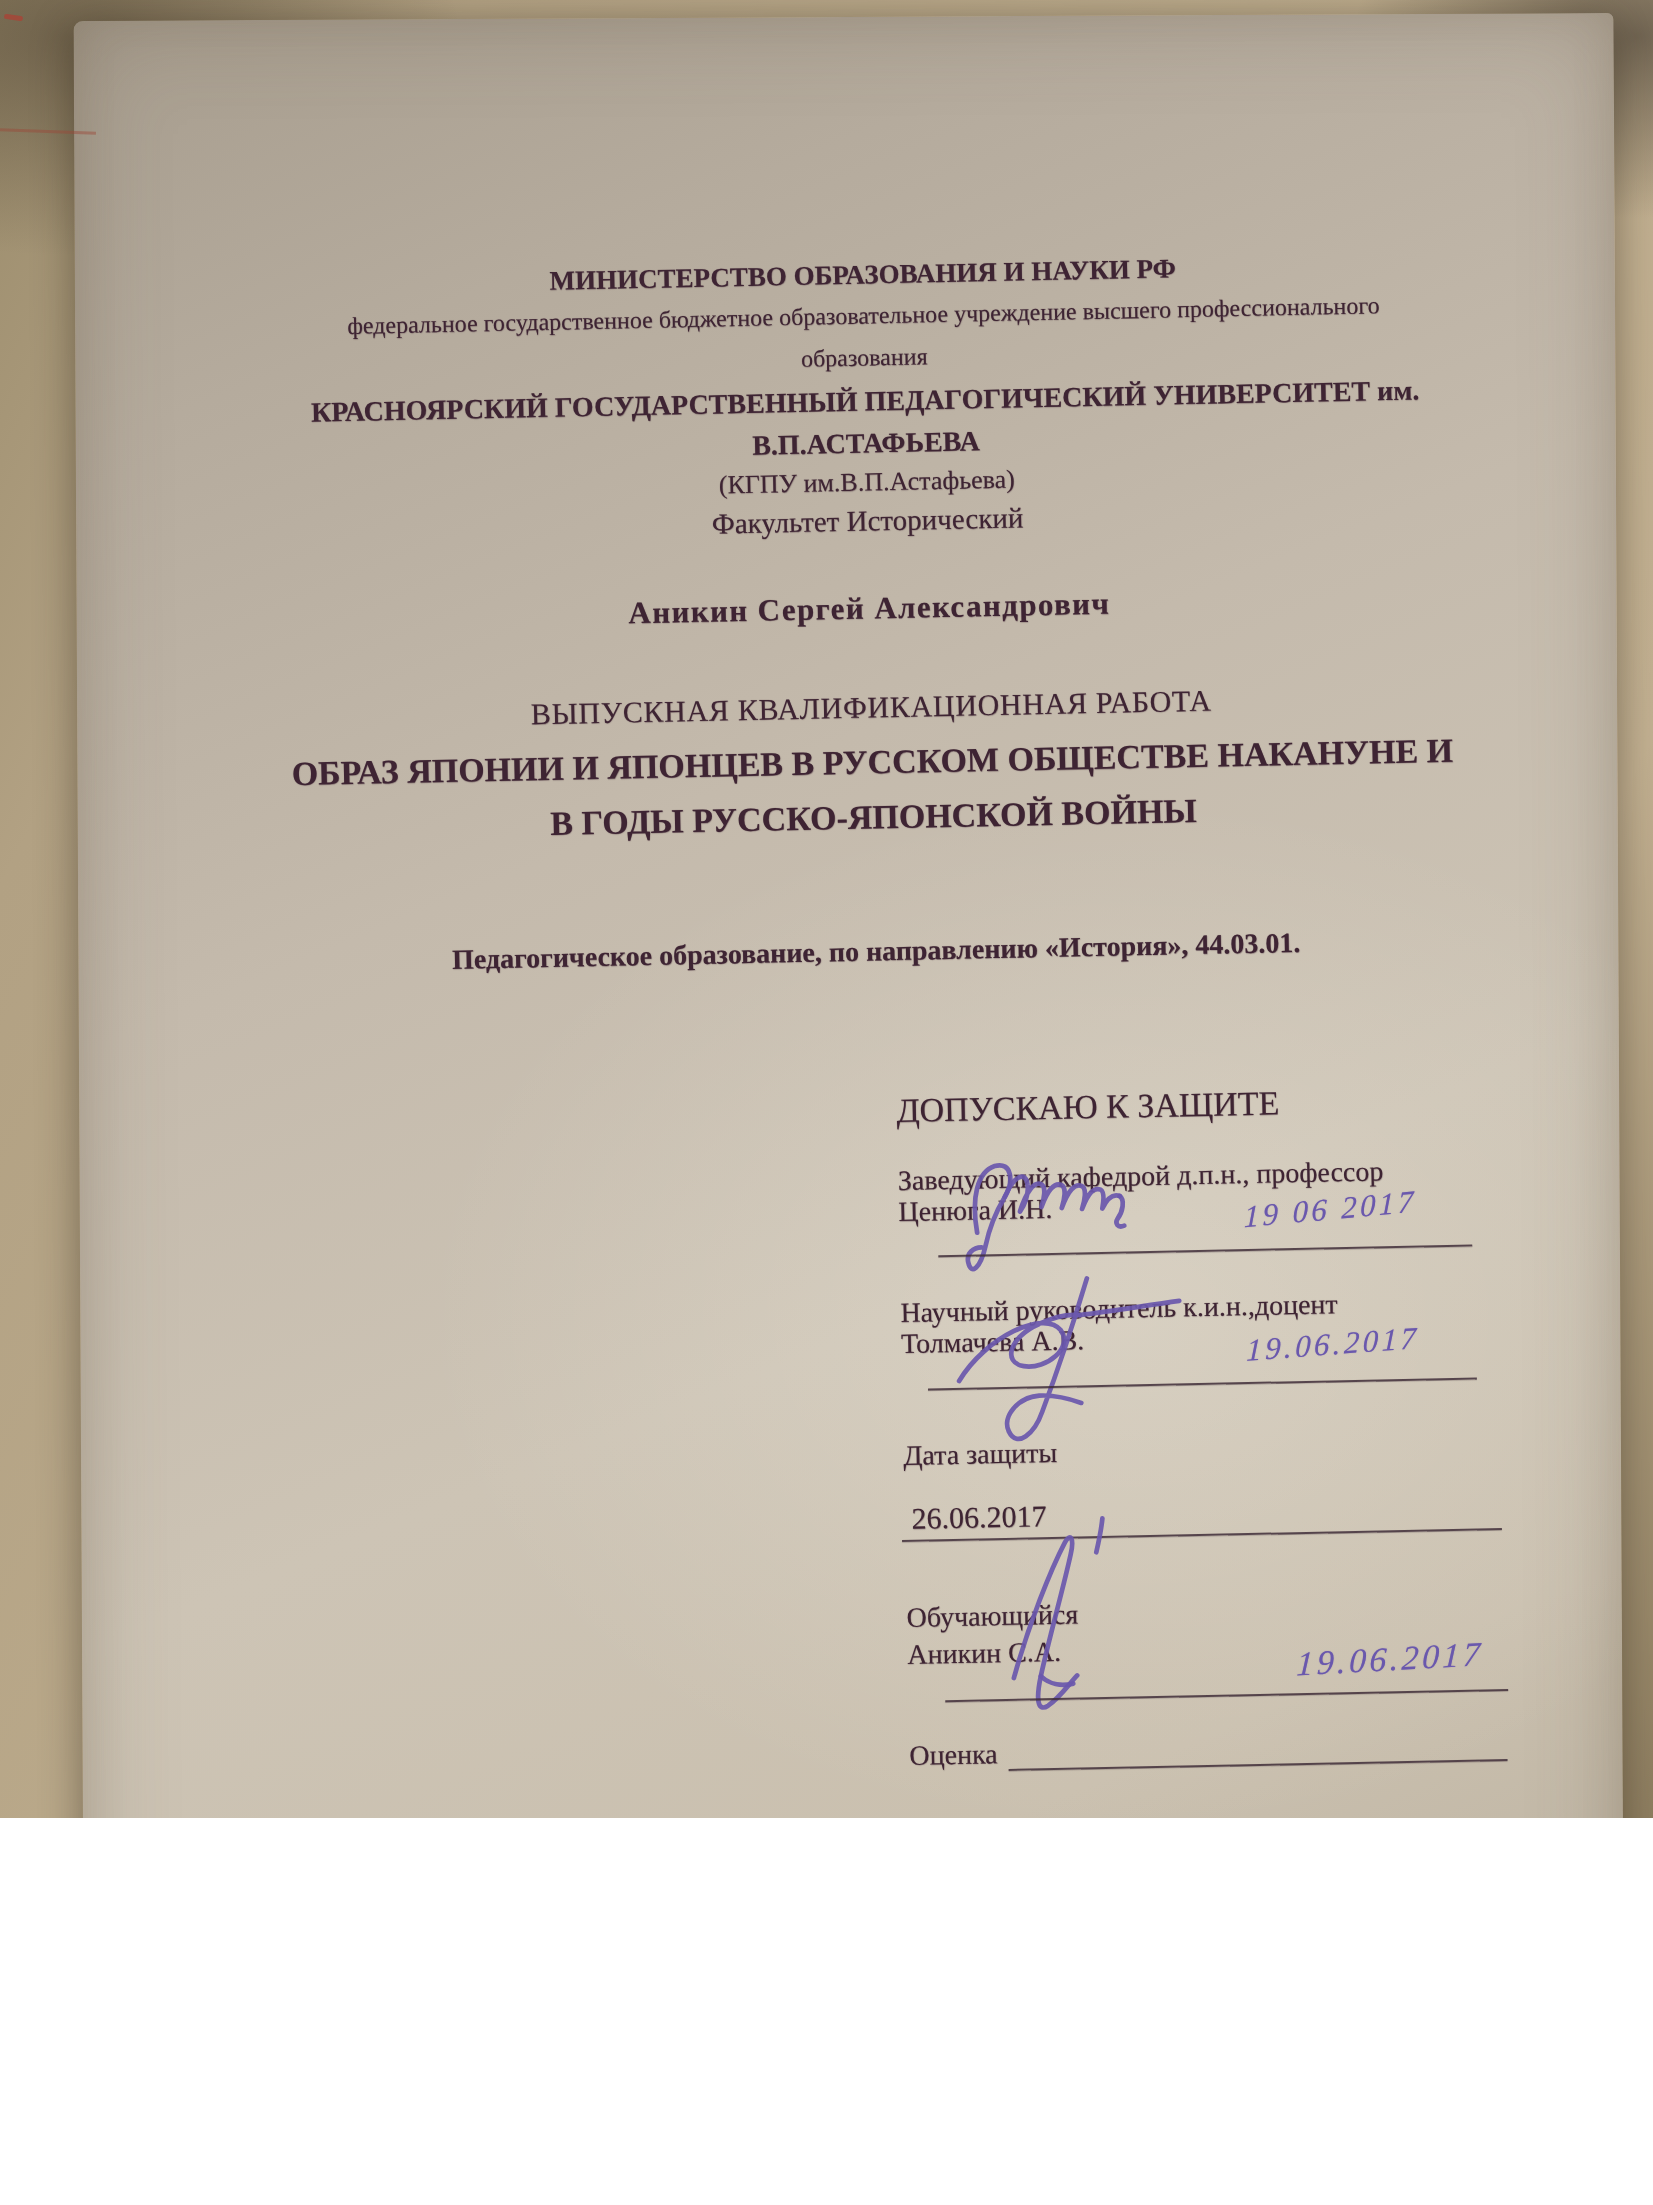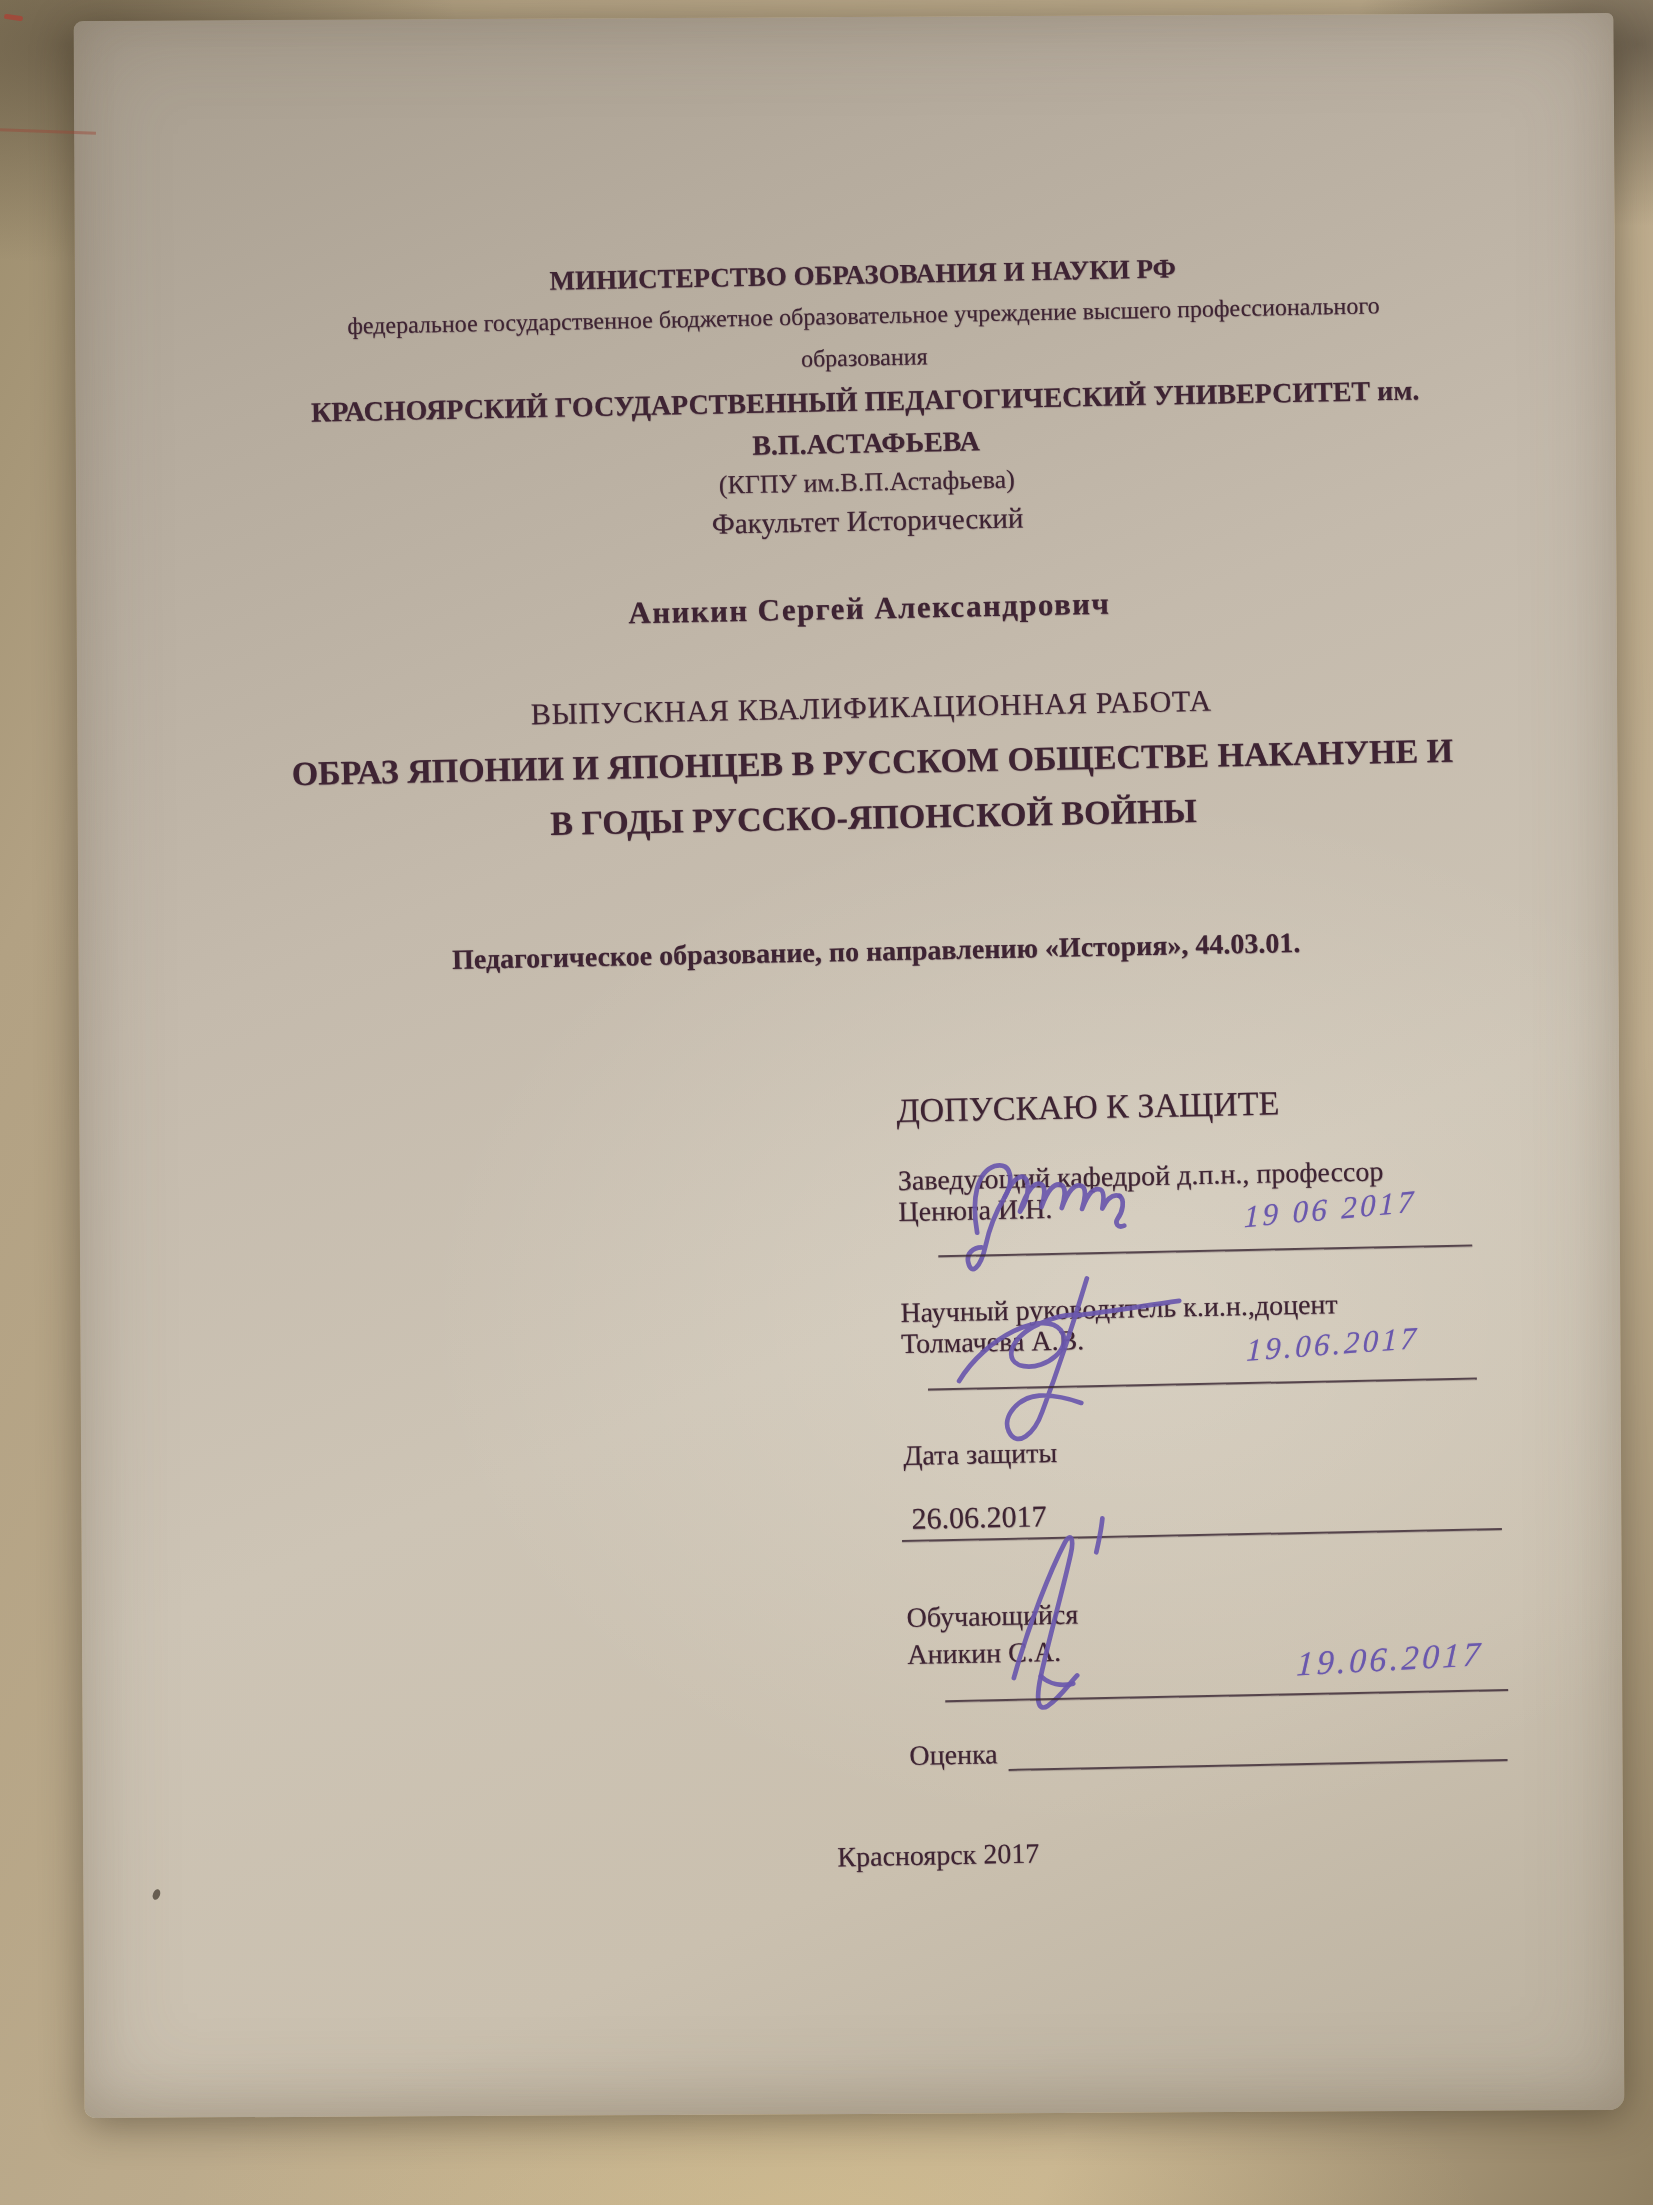--- a/index.html
+++ b/index.html
@@ -1,21 +1,21 @@
 <!DOCTYPE html>
 <html style="font-size:10.8px"><head>
 <meta charset="utf-8">
 <style>
   html, body { margin: 0; padding: 0; }
   body { font-family: "Liberation Serif", "DejaVu Serif", serif; }
 
   #canvas {
     position: relative;
     width: 1654px;
-    height: 2205px;
+    height: 1818px;
     overflow: hidden;
     background:
       radial-gradient(ellipse 608px 338px at 4% 2%, rgba(45,35,25,0.40), transparent 65%),
       radial-gradient(ellipse 473px 304px at 99% 2%, rgba(35,28,22,0.50), transparent 60%),
       radial-gradient(ellipse 946px 338px at 50% 101%, rgba(235,210,140,0.30), transparent 70%),
       linear-gradient(118deg, #9b8c6c 0%, #b2a183 18%, #bcab8c 48%, #c3b192 78%, #8f7f61 100%);
   }
 
   
   .sheet {

